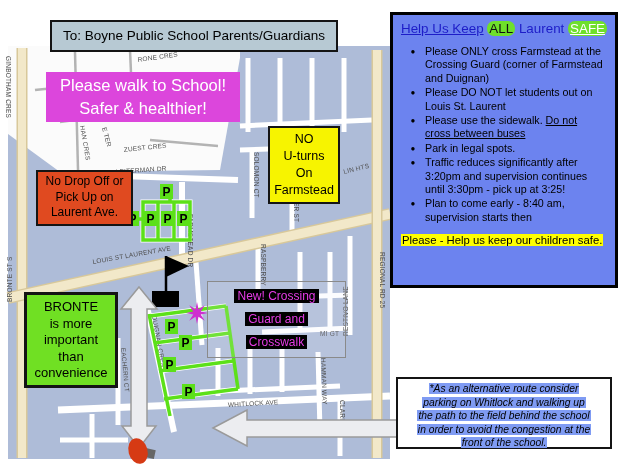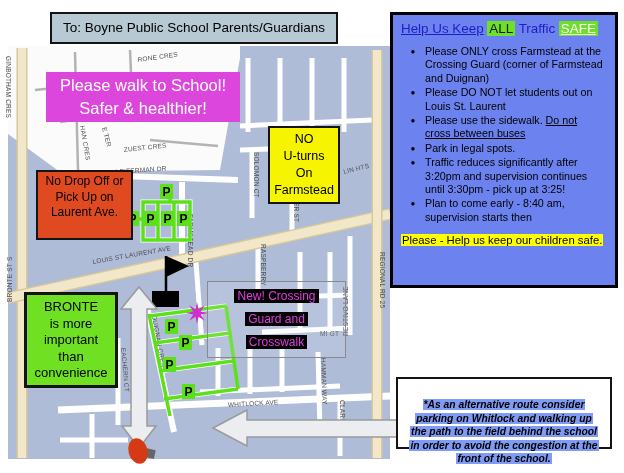--- a/index.html
+++ b/index.html
@@ -2,48 +2,48 @@
 <html><head>
 <meta charset="utf-8">
 <style>
   html,body{margin:0;padding:0;background:#fff;}
   .page{position:relative;width:624px;height:473px;overflow:hidden;background:#fff;
         font-family:"Liberation Sans",sans-serif;}
   #map-svg{position:absolute;left:0;top:0;width:624px;height:473px;}
   .street-label{fill:#4f4f4f;font-size:6.5px;font-family:"Liberation Sans",sans-serif;letter-spacing:.2px;}
   .p-letter{font-family:"Liberation Sans",sans-serif;font-weight:bold;font-size:12px;fill:#000;}
   .box{position:absolute;box-sizing:border-box;text-align:center;color:#000;}
-  .title-bar{left:50px;top:12px;width:288px;height:32px;background:#b7c9d3;border:2px solid #141414;
+  .title-bar{left:50px;top:20px;width:288px;height:32px;background:#b7c9d3;border:2px solid #141414;
              font-size:13.5px;line-height:27px;}
   .walk{left:46px;top:72px;width:194px;height:50px;background:#dc46dc;color:#fff;
         font-size:16.5px;line-height:23px;padding-top:2px;}
   .uturn{left:268px;top:126px;width:72px;height:78px;background:#f7f400;border:2px solid #141414;
          font-size:12.5px;line-height:17px;padding-top:3px;}
-  .dropoff{left:36px;top:170px;width:97px;height:70px;background:#e04a20;border:2px solid #141414;
+  .dropoff{left:36px;top:170px;width:97px;height:56px;background:#e04a20;border:2px solid #141414;
            font-size:12px;line-height:15.5px;padding-top:2px;}
   .safety{left:24px;top:292px;width:94px;height:96px;background:#70e023;border:3px solid #141414;
           font-size:13px;line-height:16.5px;padding-top:4px;}
   .crossing{left:207px;top:281px;width:139px;height:77px;border:1px solid #8a8a8a;
             background:rgba(235,238,245,0.15);font-size:12px;line-height:23px;padding-top:3px;}
   .crossing .khl{background:#000;color:#e43be4;padding:0 3px;}
   .panel{left:390px;top:12px;width:228px;height:276px;background:#6c83ef;border:3px solid #000;
          padding:6px 8px 0 8px;text-align:left;}
   .panel-title{font-size:13.4px;color:#1d1dc8;white-space:nowrap;}
   .pt-u{text-decoration:underline;}
-  .pt-hl{background:#6fe02a;color:#111;padding:0 2px;}
+  .pt-hl{background:#6fe02a;color:#111;padding:0 2px;border-radius:7px;}
   .pt-safe{color:#fff;text-decoration:underline;}
   .bullets{list-style:none;margin:9px 0 0 0;padding:0;font-size:10.7px;line-height:13.4px;}
   .bullets li{display:flex;margin-bottom:1px;}
   .dot{flex:0 0 24px;text-align:center;font-size:8px;line-height:13.4px;}
   .btxt{flex:1;padding-right:2px;}
   .u{text-decoration:underline;}
   .panel-footer{margin-top:10px;font-size:11.3px;}
   .yhl{background:#ffff00;padding:0 1px;}
   .altbox{left:396px;top:377px;width:216px;height:72px;background:#fff;border:2px solid #141414;
-          font-size:10.3px;font-style:italic;font-weight:bold;line-height:13.6px;padding-top:19px;}
+          font-size:10.3px;font-style:italic;font-weight:normal;line-height:13.6px;padding-top:3px;}
   .altbox .bhl{background:#7f9bf3;padding:0 1px;}
 </style>
 </head>
 <body>
 
 <div class="page">
 
   <svg id="map-svg" viewBox="0 0 624 473" xmlns="http://www.w3.org/2000/svg">
 
     <g>
@@ -231,21 +231,21 @@
 
   <div class="box crossing">
     <div><span class="khl">New! Crossing</span></div>
     <div><span class="khl">Guard and</span></div>
     <div><span class="khl">Crosswalk</span></div>
   </div>
 
   <div class="box panel">
     <div class="panel-title">
       <span class="pt-u">Help Us Keep</span>
-      <span class="pt-hl">ALL</span><span> Traffic </span><span class="pt-hl pt-safe">SAFE</span>
+      <span class="pt-hl">ALL</span><span> Laurent </span><span class="pt-hl pt-safe">SAFE</span>
     </div>
     <ul class="bullets">
       <li>
           <span class="dot">●</span>
           <span class="btxt"><span>Please ONLY cross Farmstead at the Crossing Guard (corner of Farmstead and Duignan)</span><span class="u"></span></span>
         </li>
       <li>
           <span class="dot">●</span>
           <span class="btxt"><span>Please DO NOT let students out on Louis St. Laurent</span><span class="u"></span></span>
         </li>

